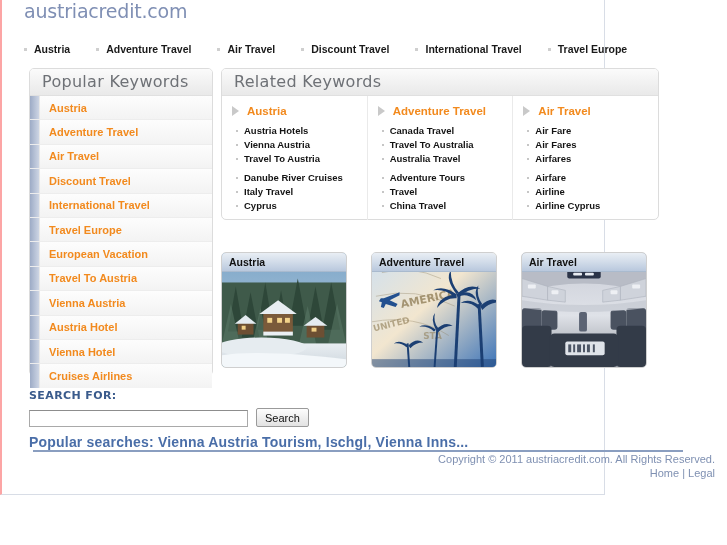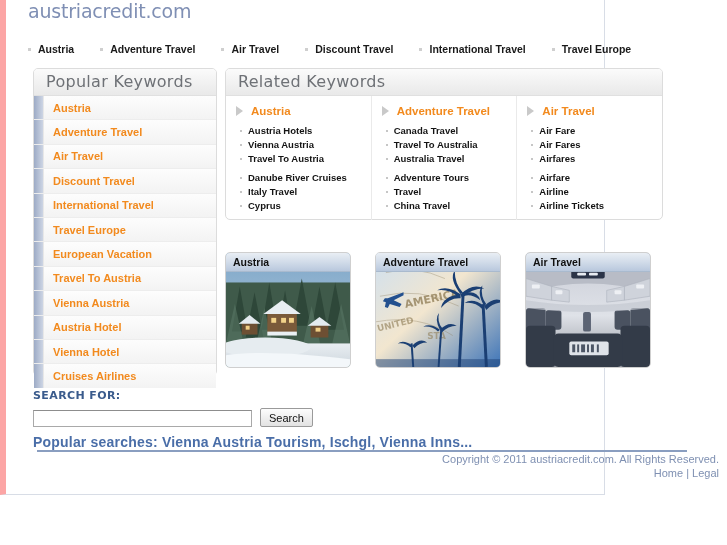--- a/index.html
+++ b/index.html
@@ -19,21 +19,21 @@
     position: relative;
     width: 727px;
     height: 545px;
   }
   .container {
     position: absolute;
     left: 0;
     top: 0;
     width: 605px;
     height: 495px;
-    border-left: 6px solid #fca5a5;
+    border-left: 2px solid #fca5a5;
     border-right: 1px solid #d8dde6;
     border-bottom: 1px solid #d8dde6;
     box-sizing: border-box;
     background: #fff;
   }
 
   
   .logo {
     position: absolute;
     left: 22px;
@@ -473,21 +473,21 @@
               <li>
                 <span class="rk-dot"></span>
                 <a href="#">Airfare</a>
               </li>
               <li>
                 <span class="rk-dot"></span>
                 <a href="#">Airline</a>
               </li>
               <li>
                 <span class="rk-dot"></span>
-                <a href="#">Airline Tickets</a>
+                <a href="#">Airline Cyprus</a>
               </li>
             </ul>
           </div>
         </div>
   </div>
 
   <div class="cards" id="cards-row">
         <div class="card">
           <svg class="card-img" viewBox="0 0 126 116" preserveAspectRatio="none">
             <defs>

